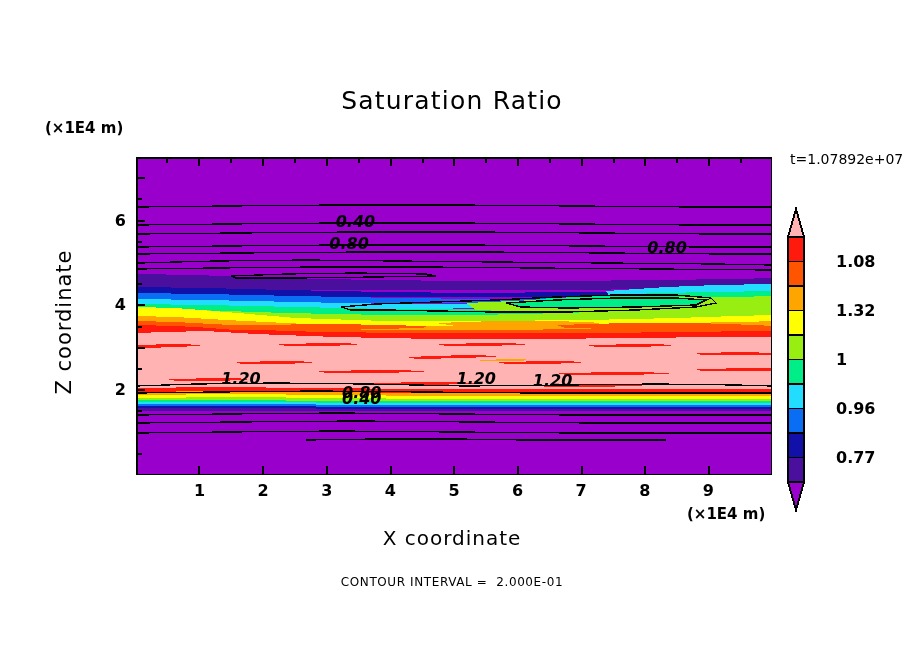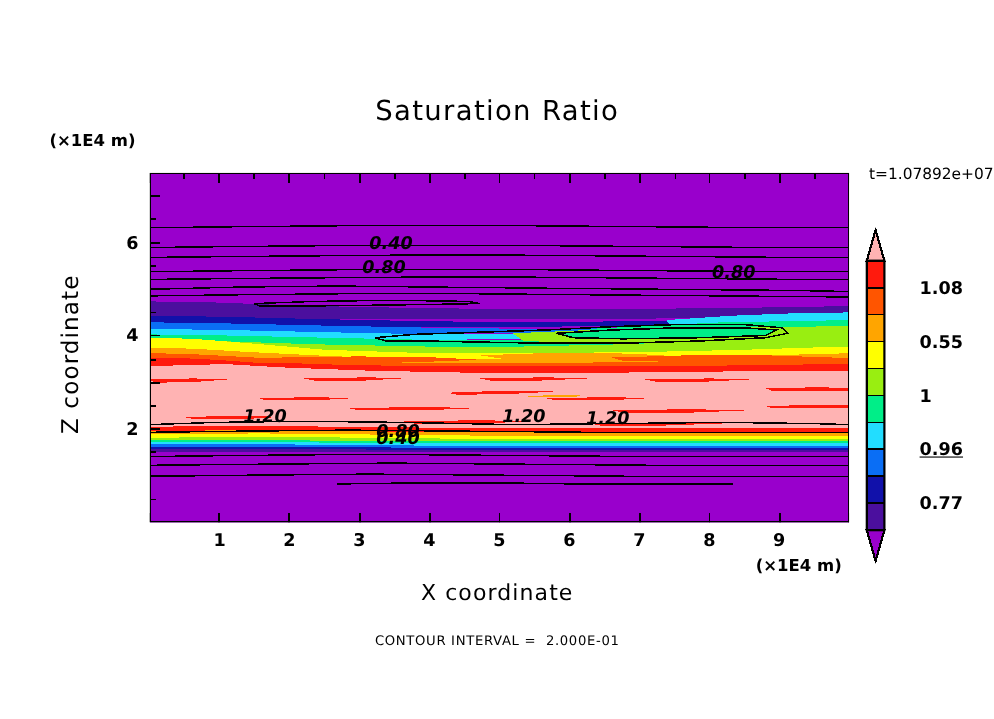--- a/index.html
+++ b/index.html
@@ -339,20 +339,20 @@
           <rect x="5" y="250.5" width="16" height="24.5" fill="#4b0f9e" stroke="#000" stroke-width="1.6"></rect>
           <path d="M5,275 L21,275 L13,303 Z" fill="#9900cc" stroke="#000" stroke-width="2"></path>
         </g>
       <g stroke="#000000" stroke-width="2" fill="none">
         <rect x="5" y="30" width="16" height="245"></rect>
       </g>
     </svg>
   </div>
   <div id="cb-label-layer">
       <div class="cb-label" style="top: 261.5px;">1.08</div>
-      <div class="cb-label" style="top: 310.5px;">0.55</div>
+      <div class="cb-label" style="top: 310.5px;">1.32</div>
       <div class="cb-label" style="top: 359.5px;">1</div>
-      <div class="cb-label" style="top: 408.5px; text-decoration: underline;">0.96</div>
+      <div class="cb-label" style="top: 408.5px;">0.96</div>
       <div class="cb-label" style="top: 457.5px;">0.77</div>
     </div>
 
   <div id="contour-interval-caption">CONTOUR INTERVAL =  2.000E-01</div>
 </div>
 
 </body></html>

